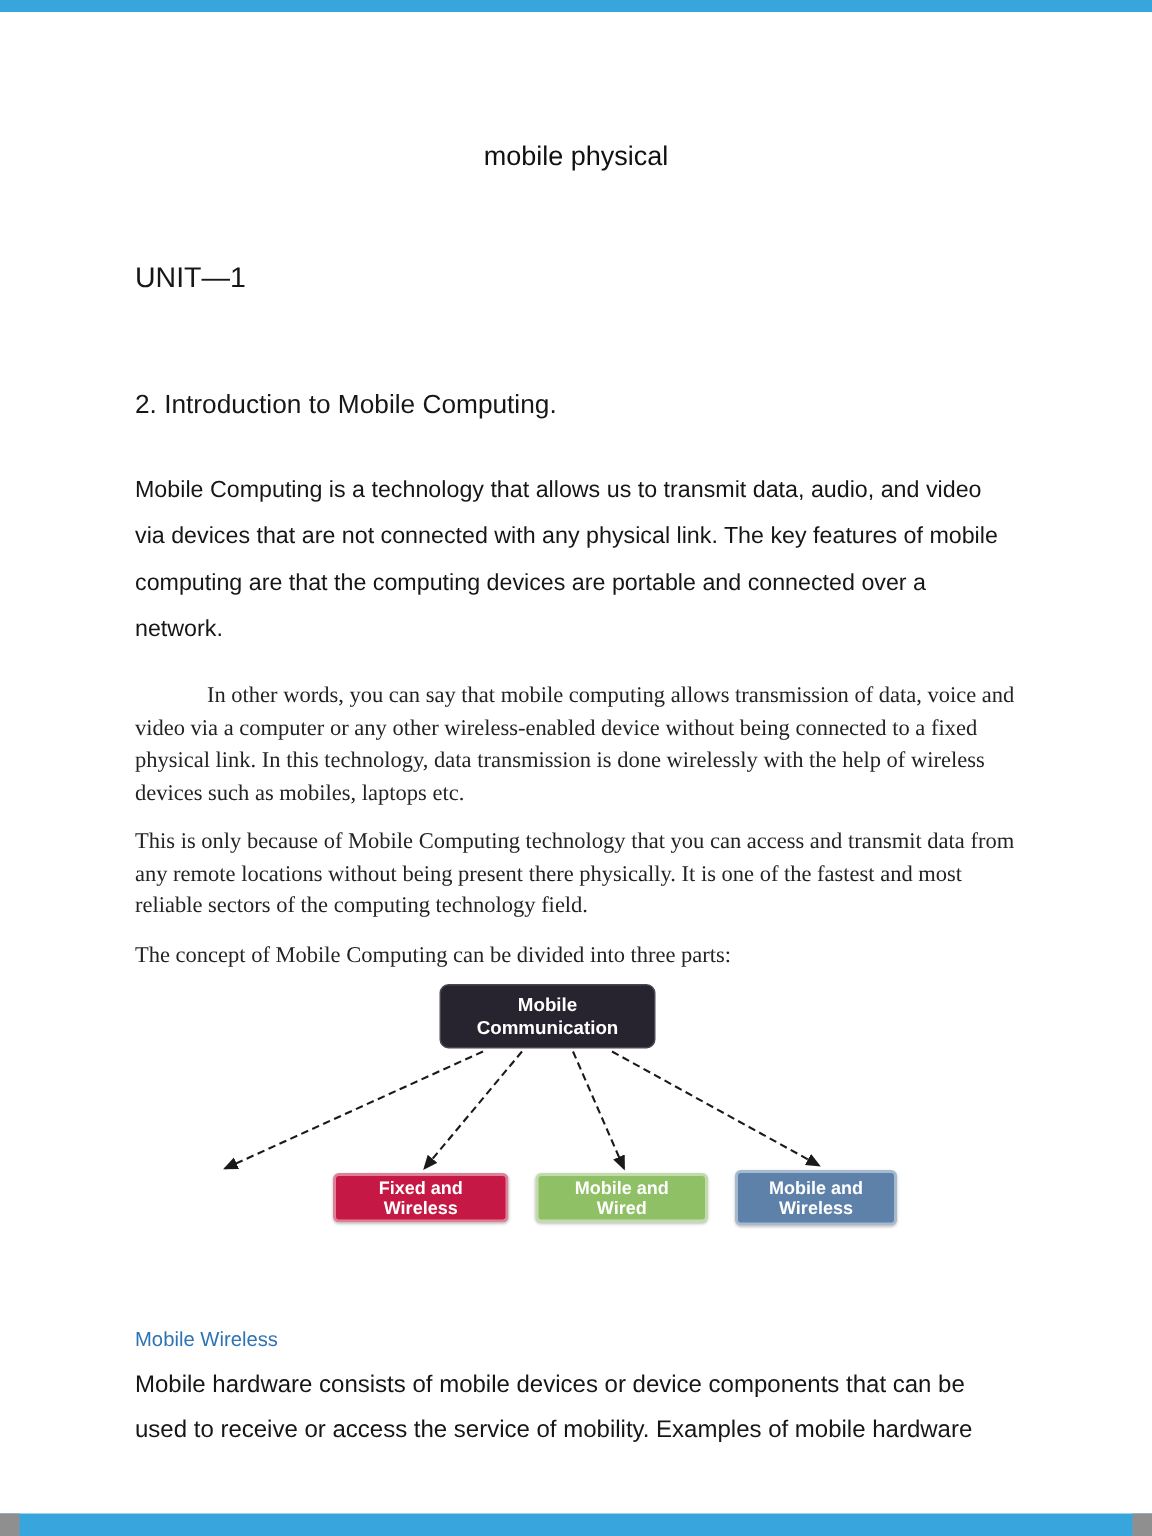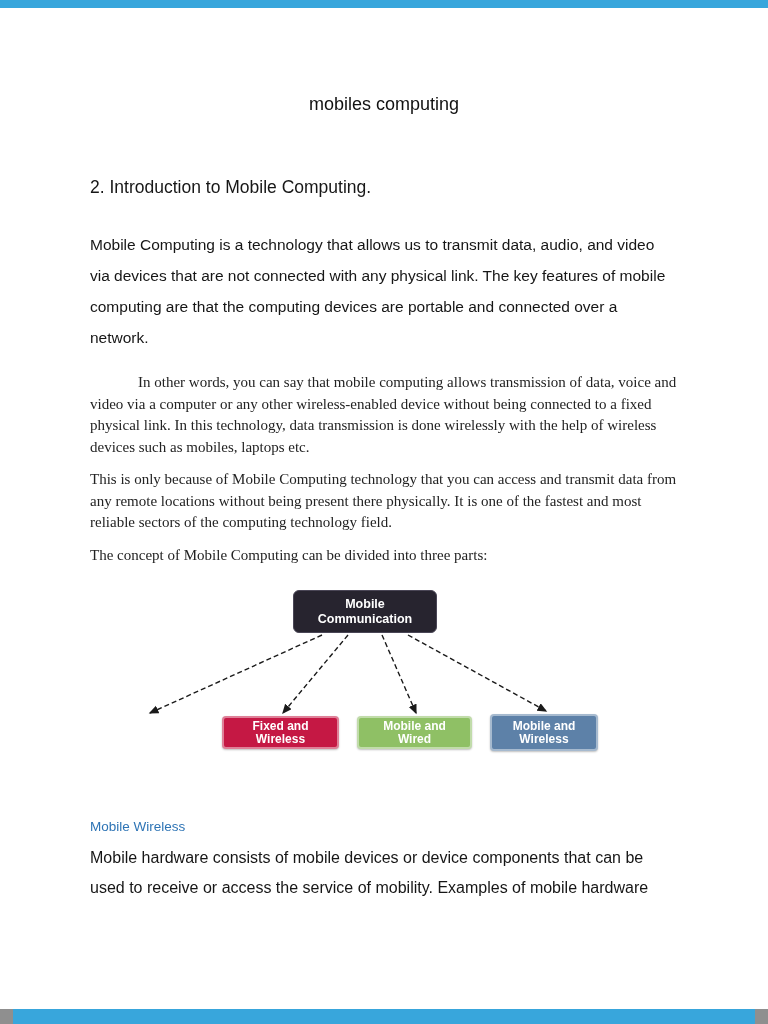--- a/index.html
+++ b/index.html
@@ -49,21 +49,21 @@
     font-family:"Liberation Serif", serif;
     font-size:15px;
     line-height:21.5px;
     color:#232323;
     margin-top:11px;
   }
   .para-serif.first { margin-top:19px; text-indent:48px; }
 
   .diagram {
     position:relative;
-    margin-top:24px;
+    margin-top:8px;
     height:165px;
     width:588px;
     text-decoration:underline;
   }
   .root-node {
     position:absolute;
     left:203px; top:0;
     width:144px; height:43px;
     background:#27242f;
     border:1px solid #4a4656;
@@ -109,22 +109,23 @@
     color:#161616;
   }
 </style>
 </head>
 <body>
 
 <div class="viewer-bar-top" style="background-color: rgb(56, 166, 220);"></div>
 
 <div class="content">
 
-  <div class="doc-title">mobiles computing</div>
+  <div class="doc-title">mobile physical</div>
 
+  <div class="unit-heading">UNIT—1</div>
 
   <div class="section-heading">2. Introduction to Mobile Computing.</div>
 
   <p class="para-sans">Mobile Computing is a technology that allows us to transmit data, audio, and video via devices that are not connected with any physical link. The key features of mobile computing are that the computing devices are portable and connected over a network.</p>
 
   <p class="para-serif first">In other words, you can say that mobile computing allows transmission of data, voice and video via a computer or any other wireless-enabled device without being connected to a fixed physical link. In this technology, data transmission is done wirelessly with the help of wireless devices such as mobiles, laptops etc.</p>
 
   <p class="para-serif">This is only because of Mobile Computing technology that you can access and transmit data from any remote locations without being present there physically. It is one of the fastest and most reliable sectors of the computing technology field.</p>
 
   <p class="para-serif">The concept of Mobile Computing can be divided into three parts:</p>

